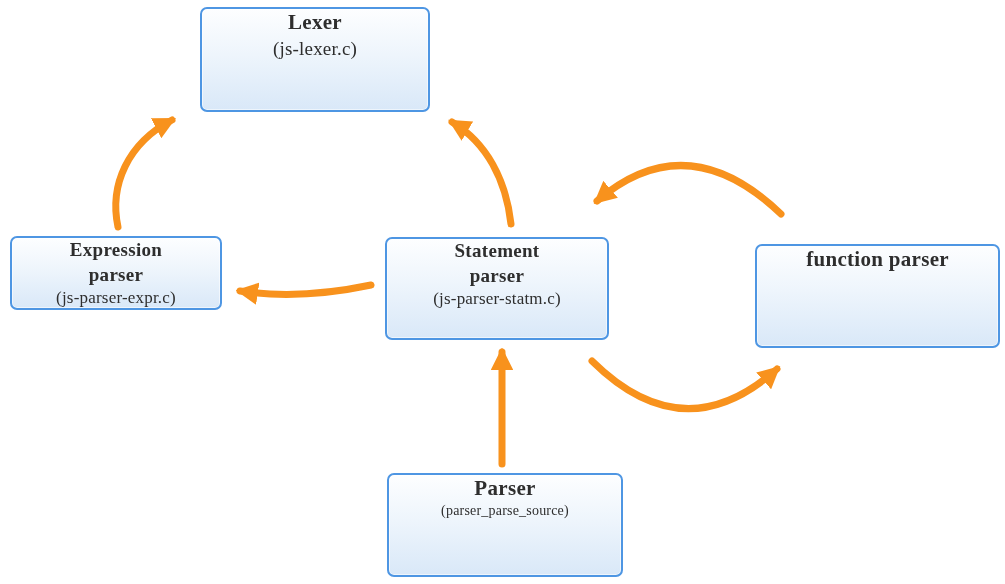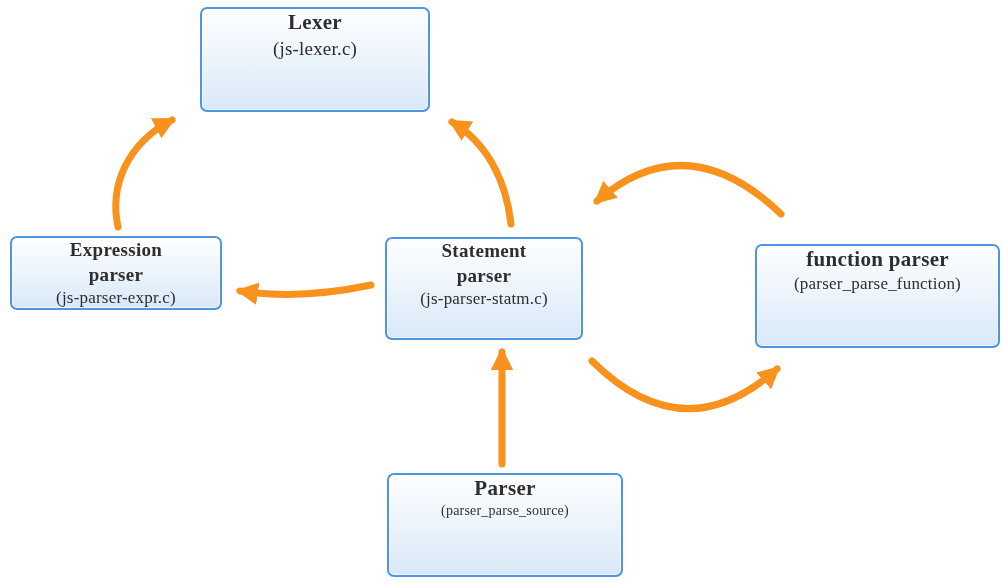--- a/index.html
+++ b/index.html
@@ -49,21 +49,21 @@
     letter-spacing: 0.3px;
   }
   .node-sub {
     font-weight: 400;
     font-size: 17px;
     line-height: 1.35;
     letter-spacing: 0.2px;
   }
   .node--lexer       { left: 200px; top: 7px;   width: 230px; height: 105px; }
   .node--expression  { left: 10px;  top: 236px; width: 212px; height: 74px;  }
-  .node--statement   { left: 385px; top: 237px; width: 198px; height: 103px; }
+  .node--statement   { left: 385px; top: 237px; width: 224px; height: 103px; }
   .node--function    { left: 755px; top: 244px; width: 245px; height: 104px; }
   .node--parser      { left: 387px; top: 473px; width: 236px; height: 104px; }
   .node--lexer .node-label,
   .node--function .node-label,
   .node--parser .node-label { font-weight: 700; font-size: 21px; }
   .node--lexer .node-sub { font-size: 19px; }
   .node--parser .node-sub { font-size: 14px; }
 </style>
 </head>
 <body>
@@ -96,21 +96,20 @@
   </div>
 
   <div class="node node--statement">
     <div class="node-label">Statement
 parser</div>
     <div class="node-sub">(js-parser-statm.c)</div>
   </div>
 
   <div class="node node--function">
     <div class="node-label">function parser</div>
-    <div class="node-sub">(parser_parse_function)</div>
   </div>
 
   <div class="node node--parser">
     <div class="node-label">Parser</div>
     <div class="node-sub">(parser_parse_source)</div>
   </div>
 
 </div>
 
 </body></html>

